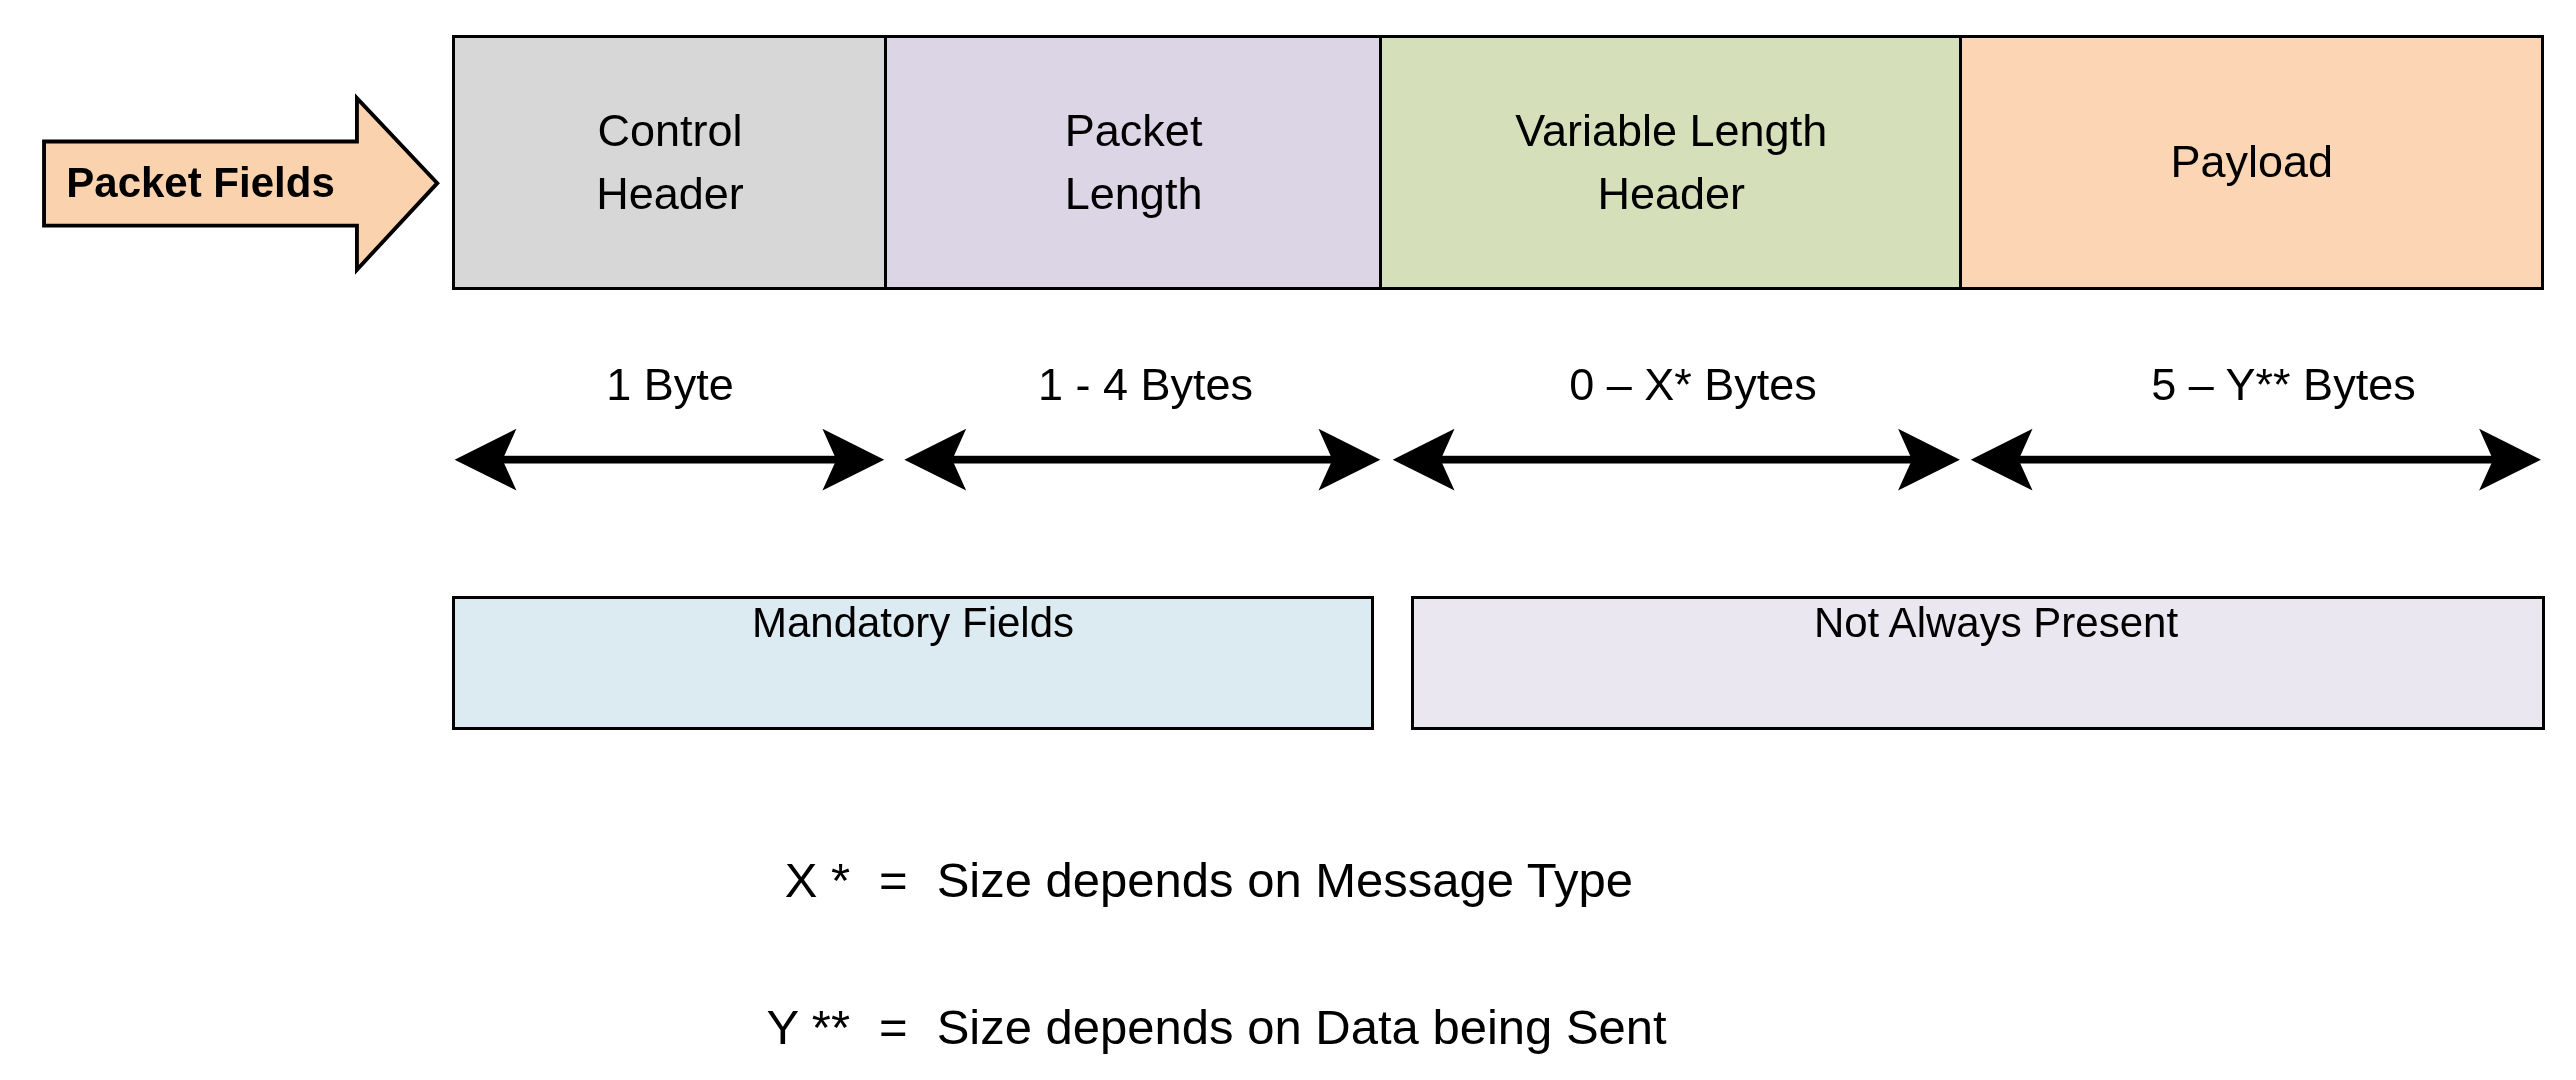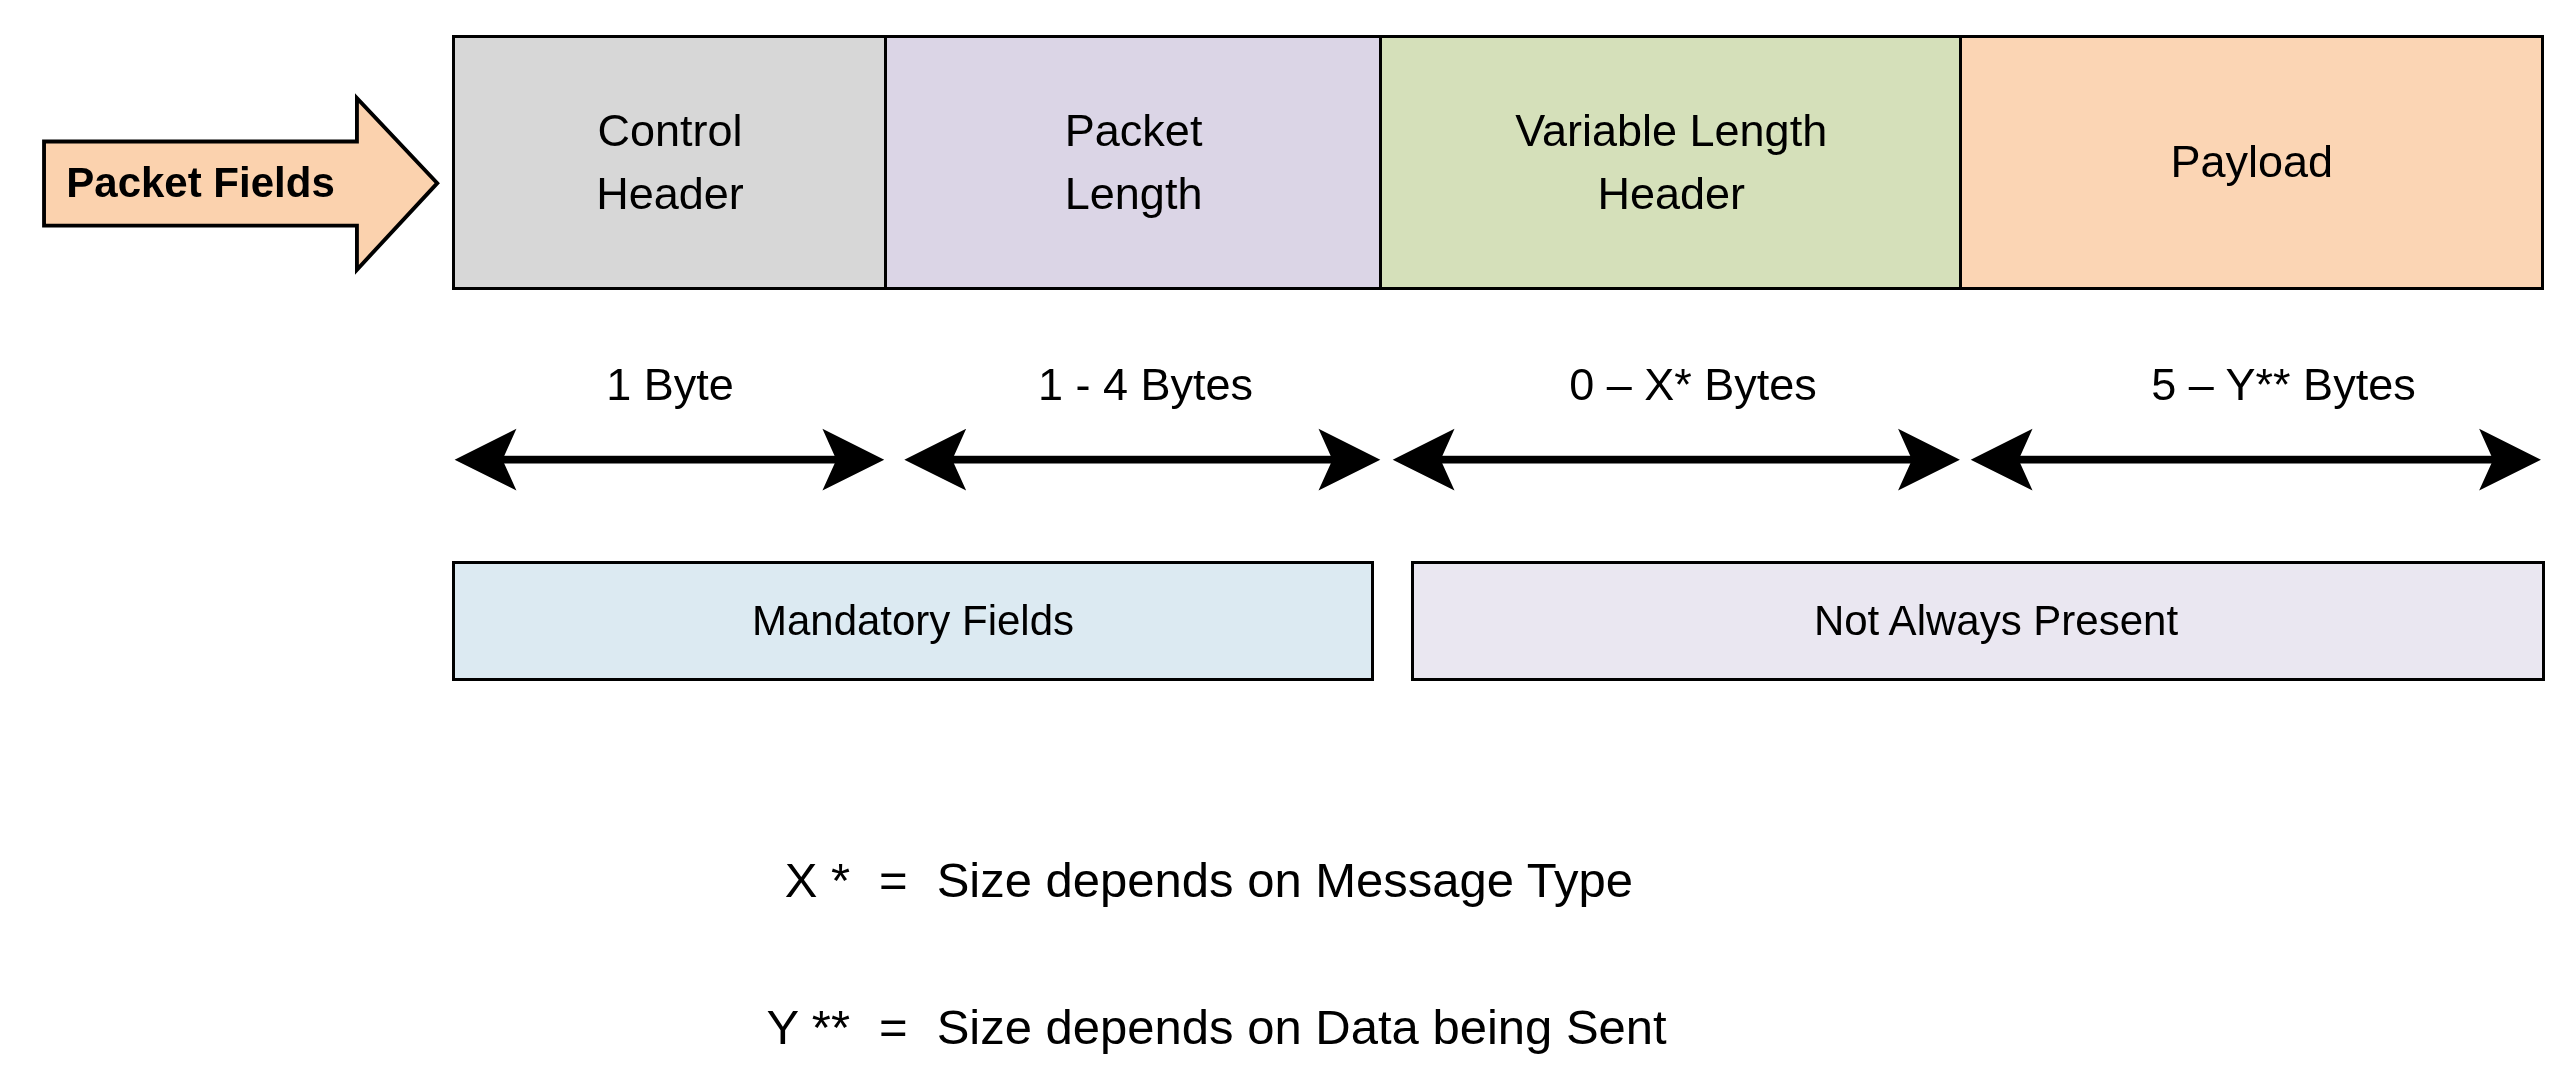--- a/index.html
+++ b/index.html
@@ -81,25 +81,25 @@
   
   .arrows-svg {
     position: absolute;
     left: 0; top: 421px;
     width: 2576px; height: 85px;
   }
 
   
   .group-box {
     position: absolute;
-    top: 561px;
-    height: 120px;
+    top: 596px;
+    height: 134px;
     box-sizing: border-box;
     border: 3.9px solid #000;
-    display: flex; align-items: center; justify-content: center;
+    display: flex; justify-content: center;
     font-size: 42px;
     white-space: nowrap;
   }
   .gb-mandatory { left: 452px; width: 922px; }
   .gb-optional  { left: 1411px; width: 1134px; padding-left: 36px; }
 
   
   .footnote {
     position: absolute;
     left: 699px;

